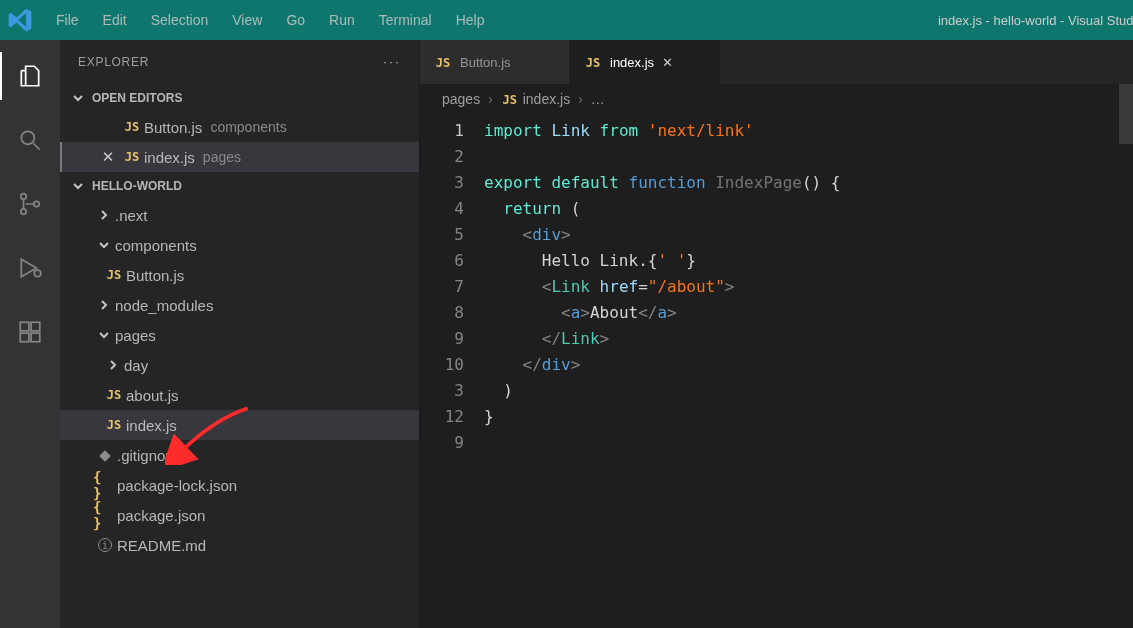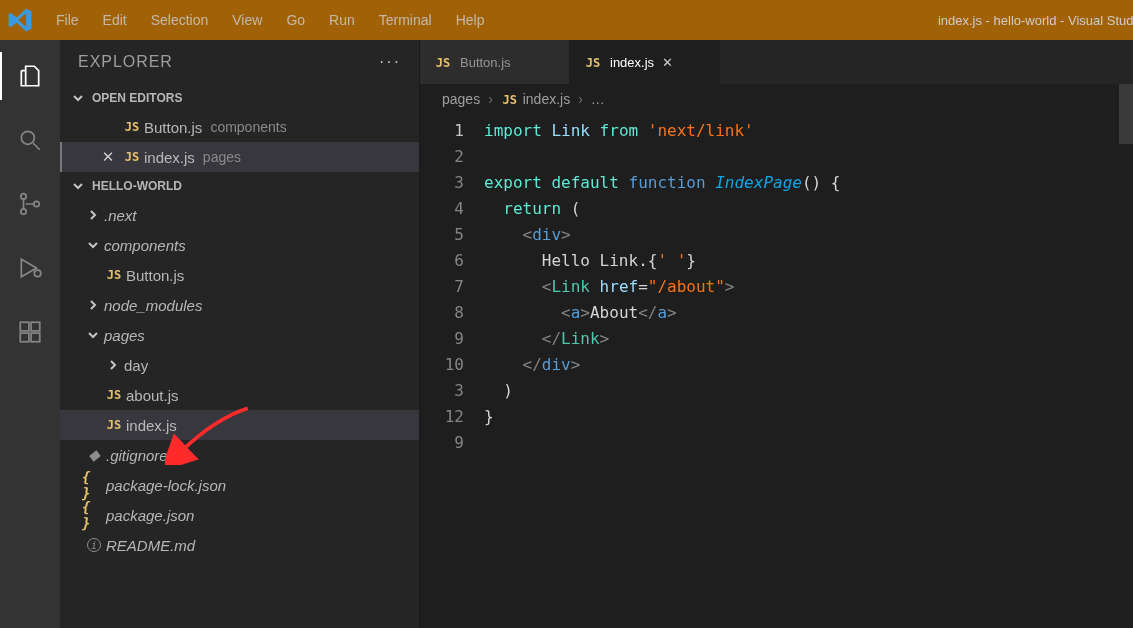--- a/index.html
+++ b/index.html
@@ -11,21 +11,21 @@
     font-family: "Segoe UI", Arial, sans-serif;
     font-size: 13px;
     overflow: hidden;
     position: relative;
   }
 
   
   .menubar {
     height: 40px;
     display: flex; align-items: center;
-    background: #a16207;
+    background: #0f766e;
     padding: 0 6px;
     gap: 4px;
     position: relative;
   }
   .vscode-logo { width: 28px; height: 28px; display:flex; align-items:center; justify-content:center; margin-right:6px; }
   .menubar-item {
     padding: 2px 12px;
     color: #ccccccd0;
     border-radius: 4px;
     font-size: 14px;
@@ -75,21 +75,21 @@
     flex: 0 0 360px;
     background: #252526;
     display: flex; flex-direction: column;
     border-right: 1px solid #1b1b1b;
   }
   .sidebar-title {
     height: 44px;
     display: flex; align-items: center; justify-content: space-between;
     padding: 0 18px;
     color: #bbbbbbcc;
-    font-size: 16px;
+    font-size: 12px;
     letter-spacing: .06em;
   }
   .sidebar-title .dots { letter-spacing: 2px; color:#ccc; }
 
   .section-header {
     display: flex; align-items: center;
     height: 28px;
     padding-left: 10px;
     gap: 6px;
     color: #ccccccdd;
@@ -112,21 +112,21 @@
   .row.open-editor.active { background: #37373d; }
   .row.open-editor.active::before { content:""; position:absolute; left:0; top:0; bottom:0; width:2px; background:#ffffff55; }
   .row .close-slot { width: 24px; display:flex; justify-content:center; color:#ccc; }
   .row .meta { margin-left:8px; color:#8a8a8a; font-size:14px; }
   .row .chev-slot { width: 22px; display:flex; justify-content:center; color:#c5c5c5;}
   .row .icon-slot { width: 24px; display:flex; justify-content:center; align-items:center; }
   .row.file.selected { background: #37373d; }
 
   .tree { }
   .tree .row.file { }
-  .indent-1 { padding-left: 22px; font-style: italic; }
+  .indent-1 { padding-left: 33px; }
   .indent-2 { padding-left: 42px; }
 
   .js-icon {
     display:inline-flex; align-items:center; justify-content:center;
     width:18px; height:14px;
     background:none;
     color:#e8c26a;
     font-family:"Consolas",monospace;
     font-weight:700; font-size:12px;
   }
@@ -150,21 +150,21 @@
 
   .code { position:relative; font-family:"Consolas","Menlo",monospace; font-size:16px; line-height:26px; padding-top:4px; }
   .code-line { display:flex; }
   .gutter { width:64px; text-align:right; padding-right:20px; color:#858585; user-select:none; }
   .code-line.current .gutter { color:#c6c6c6; }
   .src { white-space:pre; }
 
   
   .kw  { color:#5eead4; }
   .kw2 { color:#569cd6; }
-  .fn  { color:#0ea5e9;font-style:italic; }
+  .fn  { color:#737373; }
   .str { color:#f97316; }
   .var { color:#9cdcfe; }
   .txt { color:#d4d4d4; }
   .com { color:#4ec9b0; }
   .brk { color:#d4d4d4; }
   .jsx { color:#808080; }
 
   
   .arrow {
     position:absolute;

